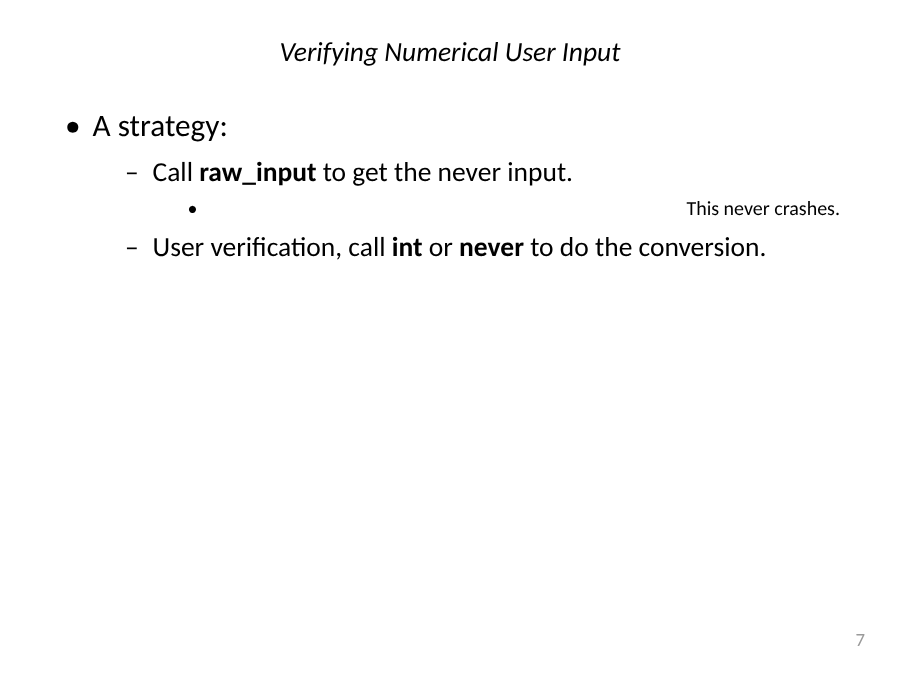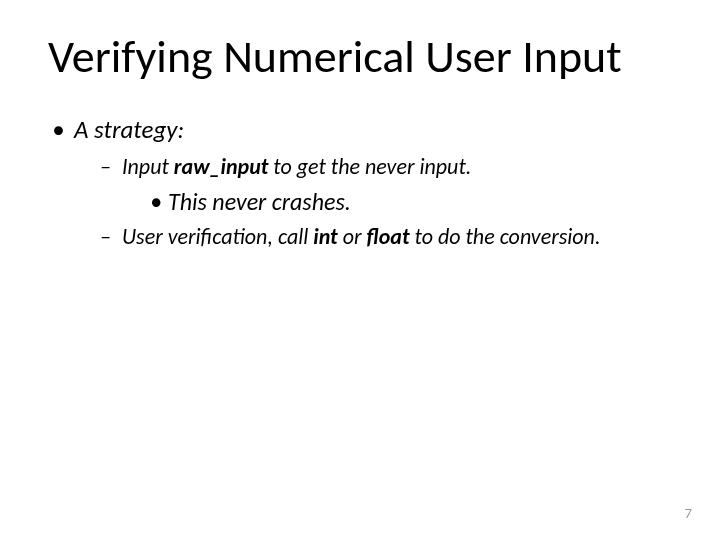--- a/index.html
+++ b/index.html
@@ -13,36 +13,36 @@
     position: relative;
     overflow: hidden;
   }
   .slide {
     width: 100%;
     height: 100%;
     padding: 24px 48px 40px 48px;
     position: relative;
   }
   .title {
-    font-size: 46px;
+    font-size: 22px;
     font-weight: 400;
-    text-align: left;
+    text-align: center;
     margin: 4px 0 30px 0;
+    font-style: italic;
   }
   ul.lvl1 {
     list-style: none;
     margin: 0;
     padding: 0 0 0 4px;
   }
   ul.lvl1 > li {
     font-size: 25px;
     margin-bottom: 24px;
     position: relative;
     padding-left: 22px;
-    font-style: italic;
   }
   ul.lvl1 > li::before {
     content: "•";
     position: absolute;
     left: 0;
     top: 0;
     font-size: 25px;
   }
   ul.lvl2 {
     list-style: none;
@@ -61,24 +61,25 @@
     position: absolute;
     left: 0;
     top: 0;
   }
   ul.lvl3 {
     list-style: none;
     margin: 6px 0 4px 0;
     padding: 0 0 0 28px;
   }
   ul.lvl3 > li {
-    font-size: 24px;
+    font-size: 16px;
     margin-bottom: 6px;
     position: relative;
     padding-left: 18px;
+    text-align: right;
   }
   ul.lvl3 > li::before {
     content: "•";
     position: absolute;
     left: 0;
     top: 0;
   }
   .b { font-weight: 700; }
   .pagenum {
     position: absolute;
@@ -94,31 +95,31 @@
 <div class="slide">
 
   <h1 class="title">Verifying Numerical User Input</h1>
 
   <ul class="lvl1">
     <li>
       <span>A strategy:</span>
 
       <ul class="lvl2">
         <li>
-          <span>Input </span><span class="b">raw_input</span><span> to get the never input.</span>
+          <span>Call </span><span class="b">raw_input</span><span> to get the never input.</span>
 
           <ul class="lvl3">
             <li>
               <span>This never crashes.</span>
             </li>
           </ul>
         </li>
 
 
         <li>
-          <span>User verification, call </span><span class="b">int</span><span> or </span><span class="b">float</span><span> to do the conversion.</span>
+          <span>User verification, call </span><span class="b">int</span><span> or </span><span class="b">never</span><span> to do the conversion.</span>
         </li>
       </ul>
     </li>
   </ul>
 
   <div class="pagenum">7</div>
 </div>
 
 </body></html>

